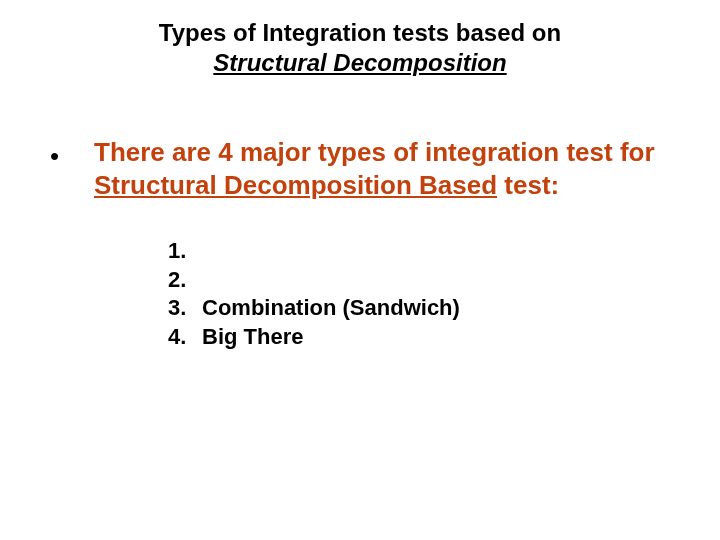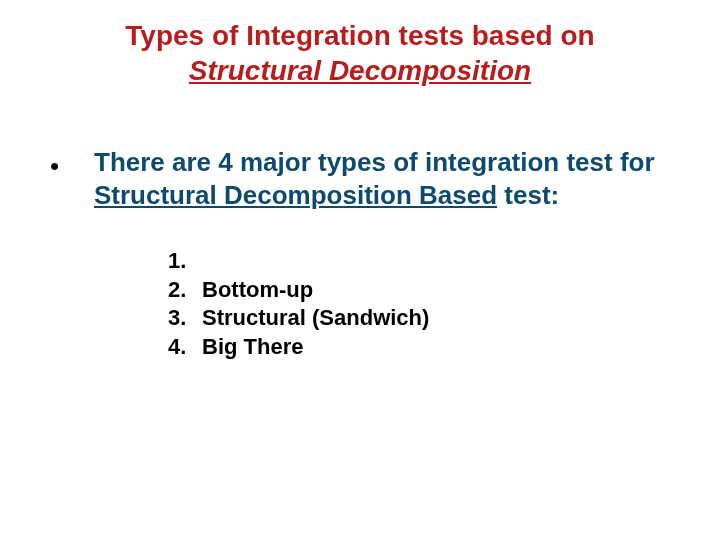--- a/index.html
+++ b/index.html
@@ -14,23 +14,23 @@
   .slide {
     width: 720px;
     height: 540px;
     position: relative;
     box-sizing: border-box;
   }
   .title-block {
     text-align: center;
     padding-top: 18px;
     font-weight: bold;
-    font-size: 28px;
+    font-size: 24px;
     line-height: 1.25;
-    color: #b91c1c;
+    color: #000000;
   }
   .title-line2 {
     font-style: italic;
     text-decoration: underline;
   }
   .body-block {
     margin-top: 58px;
     padding-left: 50px;
     padding-right: 40px;
   }
@@ -42,21 +42,21 @@
     width: 44px;
     flex: 0 0 44px;
     font-size: 26px;
     color: #000000;
     line-height: 1.25;
     padding-top: 4px;
   }
   .bullet-text {
     font-size: 26px;
     font-weight: bold;
-    color: #0c4a6e;
+    color: #c2410c;
     line-height: 1.25;
   }
   .bullet-text .u {
     text-decoration: underline;
   }
   .list-block {
     margin-top: 36px;
     padding-left: 118px;
   }
   .list-row {
@@ -89,25 +89,24 @@
         <span>There are 4 major types of integration test for </span><span class="u">Structural Decomposition Based</span><span> test:</span>
       </div>
     </div>
 
     <div class="list-block">
       <div class="list-row">
         <div class="list-num">1.</div>
       </div>
       <div class="list-row">
         <div class="list-num">2.</div>
-        <div>Bottom-up</div>
       </div>
       <div class="list-row">
         <div class="list-num">3.</div>
-        <div>Structural (Sandwich)</div>
+        <div>Combination (Sandwich)</div>
       </div>
       <div class="list-row">
         <div class="list-num">4.</div>
         <div>Big There</div>
       </div>
     </div>
   </div>
 
 </div>
 

